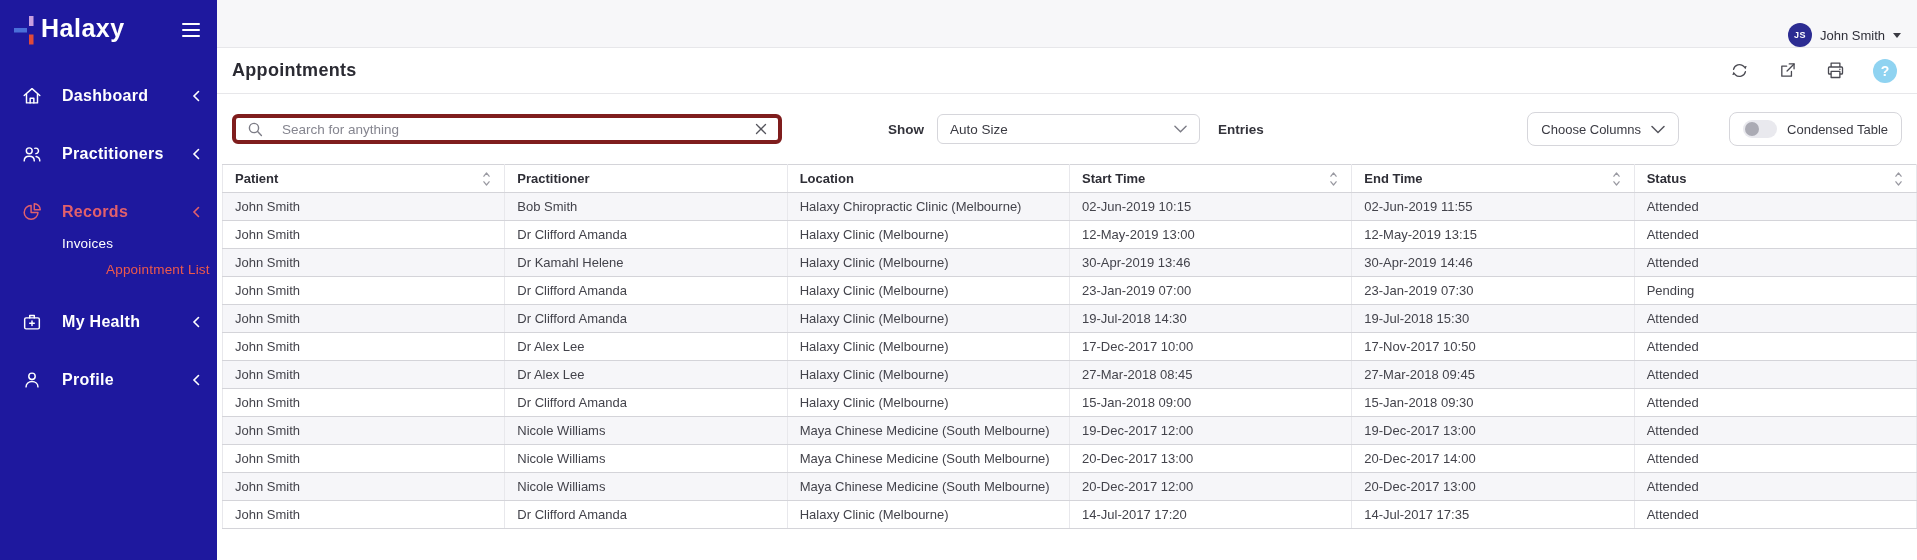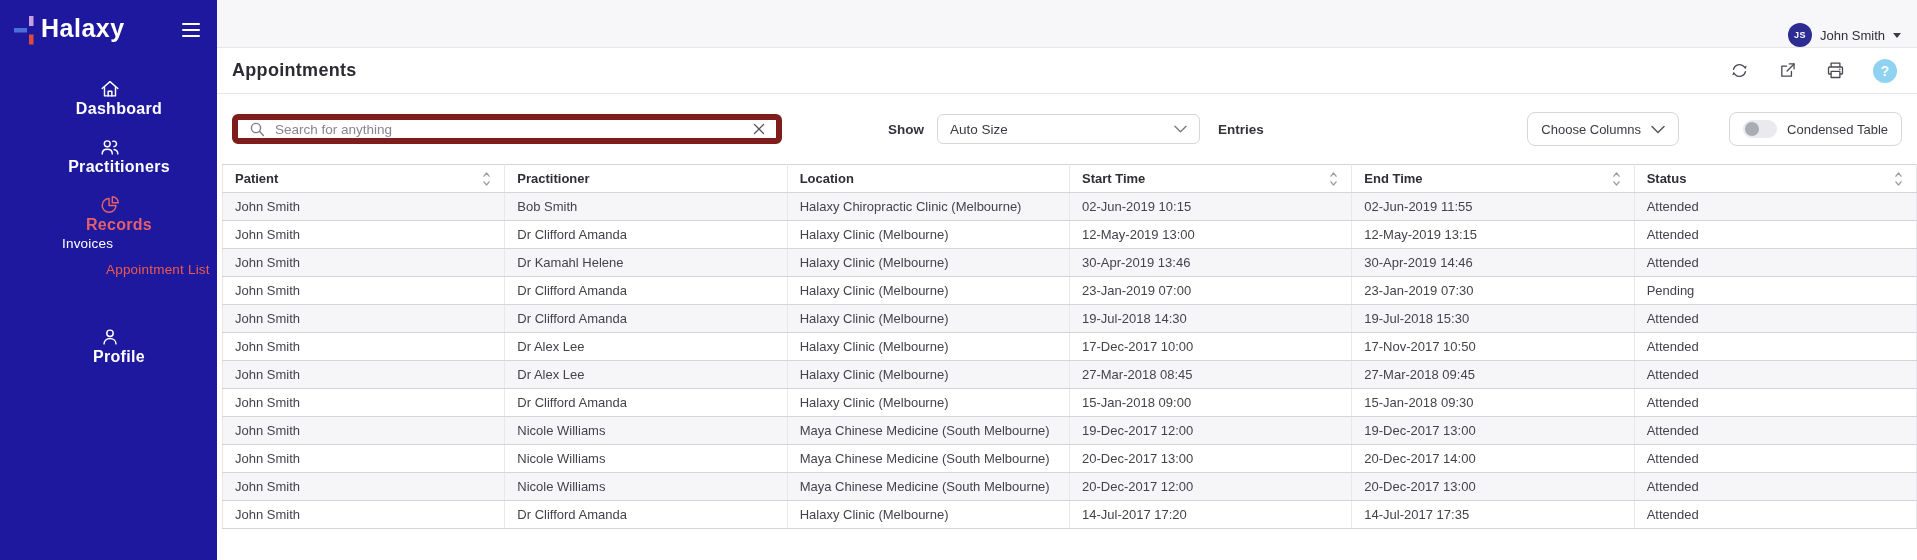--- a/index.html
+++ b/index.html
@@ -12,21 +12,21 @@
 
   
   .sidebar { width:217px; flex:none; background:#1e189e; color:#fff; position:relative; }
   .side-top { display:flex; align-items:center; justify-content:space-between; padding:12px 17px 0 14px; height:48px; }
   .logo { display:flex; align-items:flex-start; }
   .logo-text { color:#fff; font-size:25px; font-weight:bold; letter-spacing:.5px; margin-left:3px; }
   .hamburger { display:flex; flex-direction:column; gap:4px; cursor:pointer; padding:3px 0; }
   .hamburger span { width:18px; height:2px; background:#fff; border-radius:1px; }
 
   .nav { margin-top:30px; }
-  .nav-item { display:flex; align-items:center; height:36px; padding:0 17px 0 20px; cursor:pointer;flex-direction:column; }
+  .nav-item { display:flex; align-items:center; height:36px; padding:0 17px 0 20px; cursor:pointer; }
   .nav-item .nicon { width:24px; display:flex; justify-content:center; align-items:center; }
   .nav-item .nlabel { margin-left:18px; font-size:16px; font-weight:bold; letter-spacing:.3px; flex:1; color:#fff; }
   .nav-gap { height:22px; }
   .nav-item.active .nlabel { color:#e2606b; }
   .sub-list { padding-left:62px; }
   .sub-item { height:26px; display:flex; align-items:center; font-size:13.5px; color:#fff; cursor:pointer; letter-spacing:.2px; }
   .sub-item.active { color:#ef5a4a;margin-left:44px; }
 
   
   .main { flex:1; display:flex; flex-direction:column; min-width:0; background:#fff; }
@@ -37,21 +37,21 @@
   .user-name { font-size:13px; color:#2f2f38; }
   .caret { width:0; height:0; border-left:4px solid transparent; border-right:4px solid transparent; border-top:5px solid #3a3a42; margin-top:1px; }
 
   .page-head { height:46px; background:#fff; border-bottom:1px solid #e7e7ea; display:flex; align-items:center; padding:0 20px 0 15px; flex:none; }
   .page-title { font-size:18px; font-weight:bold; color:#2b2b33; letter-spacing:.3px; }
   .actions { margin-left:auto; display:flex; align-items:center; gap:27px; }
   .act-btn { display:flex; align-items:center; justify-content:center; cursor:pointer; }
   .help-circle { width:24px; height:24px; border-radius:50%; background:#8fd3f1; color:#fff; font-weight:bold; font-size:14px; display:flex; align-items:center; justify-content:center; }
 
   .filter-bar { height:70px; display:flex; align-items:center; padding:0 15px; background:#fff; flex:none; }
-  .search { width:550px; height:30px; border:6px solid #7f1d1d; border-radius:6px; display:flex; align-items:center; padding:0 11px; gap:8px; background:#fff; }
+  .search { width:550px; height:30px; border:4px solid #7f1d1d; border-radius:6px; display:flex; align-items:center; padding:0 11px; gap:17px; background:#fff; }
   .search input { border:none; outline:none; flex:1; font-size:13.5px; color:#3a3a42; font-family:"Liberation Sans", sans-serif; background:transparent; }
   .search input::placeholder { color:#85858f; }
   .clear-x { cursor:pointer; display:flex; align-items:center; }
   .show-group { display:flex; align-items:center; margin-left:106px; }
   .flt-label { font-weight:bold; font-size:13.5px; color:#33333b; }
   .dropdown { width:263px; height:30px; border:1px solid #d6d6db; border-radius:6px; display:flex; align-items:center; justify-content:space-between; padding:0 12px; font-size:13.5px; color:#3a3a42; margin-left:13px; cursor:pointer; background:#fff; }
   .entries { margin-left:18px; }
   .right-group { margin-left:auto; display:flex; align-items:center; gap:50px; }
   .pill-box { height:34px; border:1px solid #d6d6db; border-radius:8px; display:flex; align-items:center; padding:0 13px; gap:10px; font-size:13px; color:#3a3a42; cursor:pointer; background:#fff; }
   .toggle { width:34px; height:18px; border-radius:9px; background:#e9e9ee; position:relative; flex:none; }
@@ -136,20 +136,34 @@
         <svg width="8" height="12" viewBox="0 0 8 12" fill="none" stroke="#e2606b" stroke-width="1.6" stroke-linecap="round">
             <path d="M6.5 1.5 L2 6 L6.5 10.5"></path>
           </svg>
       </div>
       <div class="sub-list">
         <div class="sub-item">Invoices</div>
         <div class="sub-item active">Appointment List</div>
       </div>
       <div class="nav-gap"></div>
 
+      <div class="nav-item">
+        <span class="nicon">
+          <svg width="22" height="22" viewBox="0 0 24 24" fill="none" stroke="#ffffff" stroke-width="1.6" stroke-linecap="round" stroke-linejoin="round">
+            <rect x="4" y="7.5" width="16" height="12" rx="1.5"></rect>
+              <path d="M9.5 7.5 V5 h5 v2.5"></path>
+            <path d="M12 10.8 v5"></path>
+              <path d="M9.5 13.3 h5"></path>
+          </svg>
+        </span>
+        <span class="nlabel">My Health</span>
+        <svg width="8" height="12" viewBox="0 0 8 12" fill="none" stroke="#ffffff" stroke-width="1.6" stroke-linecap="round">
+            <path d="M6.5 1.5 L2 6 L6.5 10.5"></path>
+          </svg>
+      </div>
       <div class="nav-gap"></div>
 
       <div class="nav-item">
         <span class="nicon">
           <svg width="22" height="22" viewBox="0 0 24 24" fill="none" stroke="#ffffff" stroke-width="1.6" stroke-linecap="round" stroke-linejoin="round">
             <circle cx="12" cy="8" r="3.5"></circle>
               <path d="M5.5 19.5 c0-3.6 2.9-5.8 6.5-5.8 s6.5 2.2 6.5 5.8"></path>
           </svg>
         </span>
         <span class="nlabel">Profile</span>

